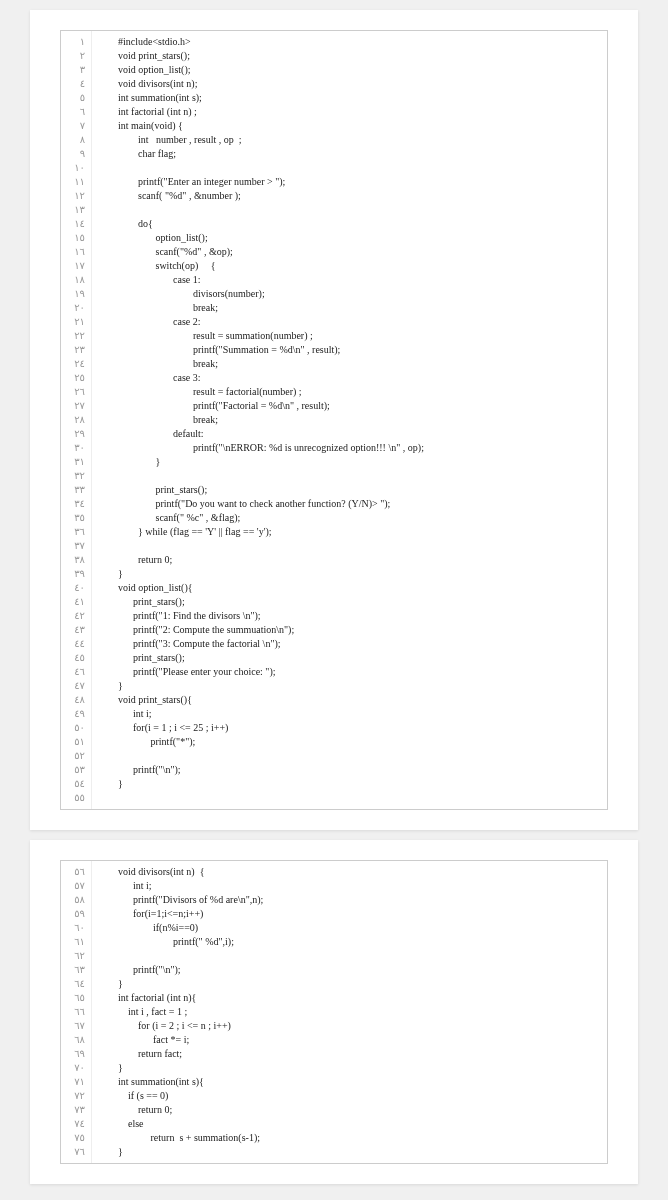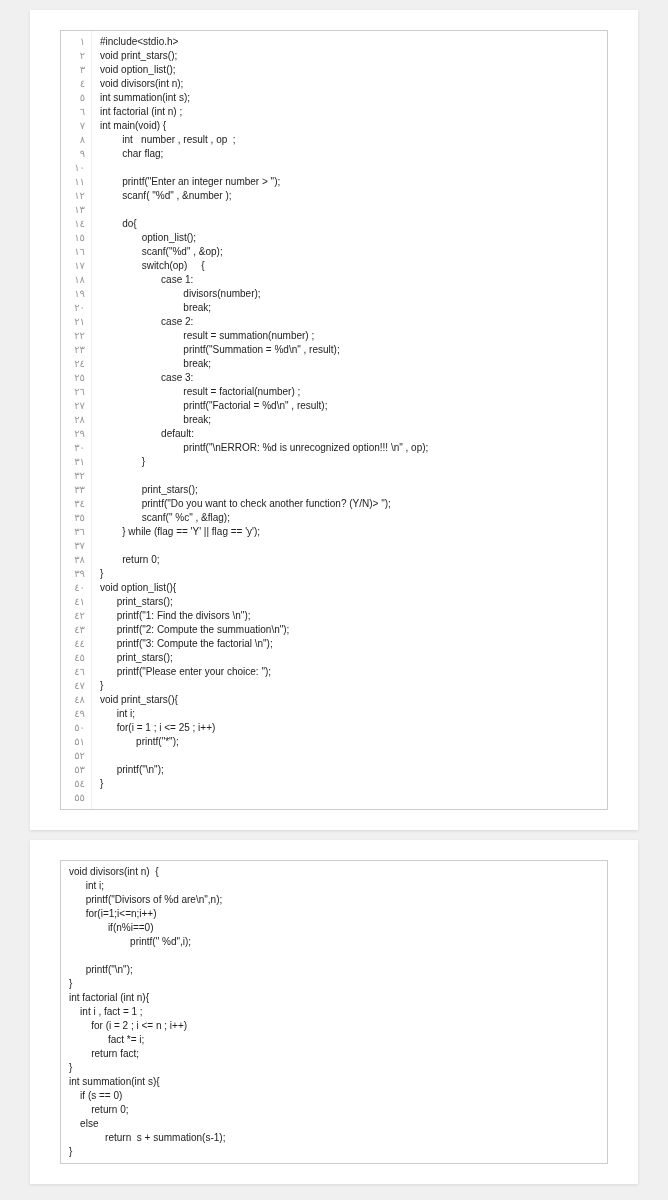--- a/index.html
+++ b/index.html
@@ -28,23 +28,24 @@
     color: #999;
     border-right: 1px solid #eee;
     white-space: pre;
     font-family: "Tahoma", sans-serif;
     direction: rtl;
     min-width: 20px;
   }
   .code {
     padding: 4px 8px;
     white-space: pre;
-    font-family: Liberation Sans, sans-serif;
+    font-family: Liberation Serif, serif;
     flex: 1;
     color: #222;
+    margin-left: 18px;
   }
 </style>
 </head>
 <body>
 
 <div class="page">
   <div class="code-block">
     <div class="gutter" id="gutter1">١
 ٢
 ٣
@@ -153,20 +154,41 @@
              printf("*");
 
       printf("\n");
 }
 </div>
   </div>
 </div>
 
 <div class="page">
   <div class="code-block">
+    <div class="gutter" id="gutter2">٥٦
+٥٧
+٥٨
+٥٩
+٦٠
+٦١
+٦٢
+٦٣
+٦٤
+٦٥
+٦٦
+٦٧
+٦٨
+٦٩
+٧٠
+٧١
+٧٢
+٧٣
+٧٤
+٧٥
+٧٦</div>
     <div class="code" id="code2">void divisors(int n)  {
       int i;
       printf("Divisors of %d are\n",n);
       for(i=1;i&lt;=n;i++)
               if(n%i==0)
                       printf(" %d",i);
 
       printf("\n");
 }
 int factorial (int n){

